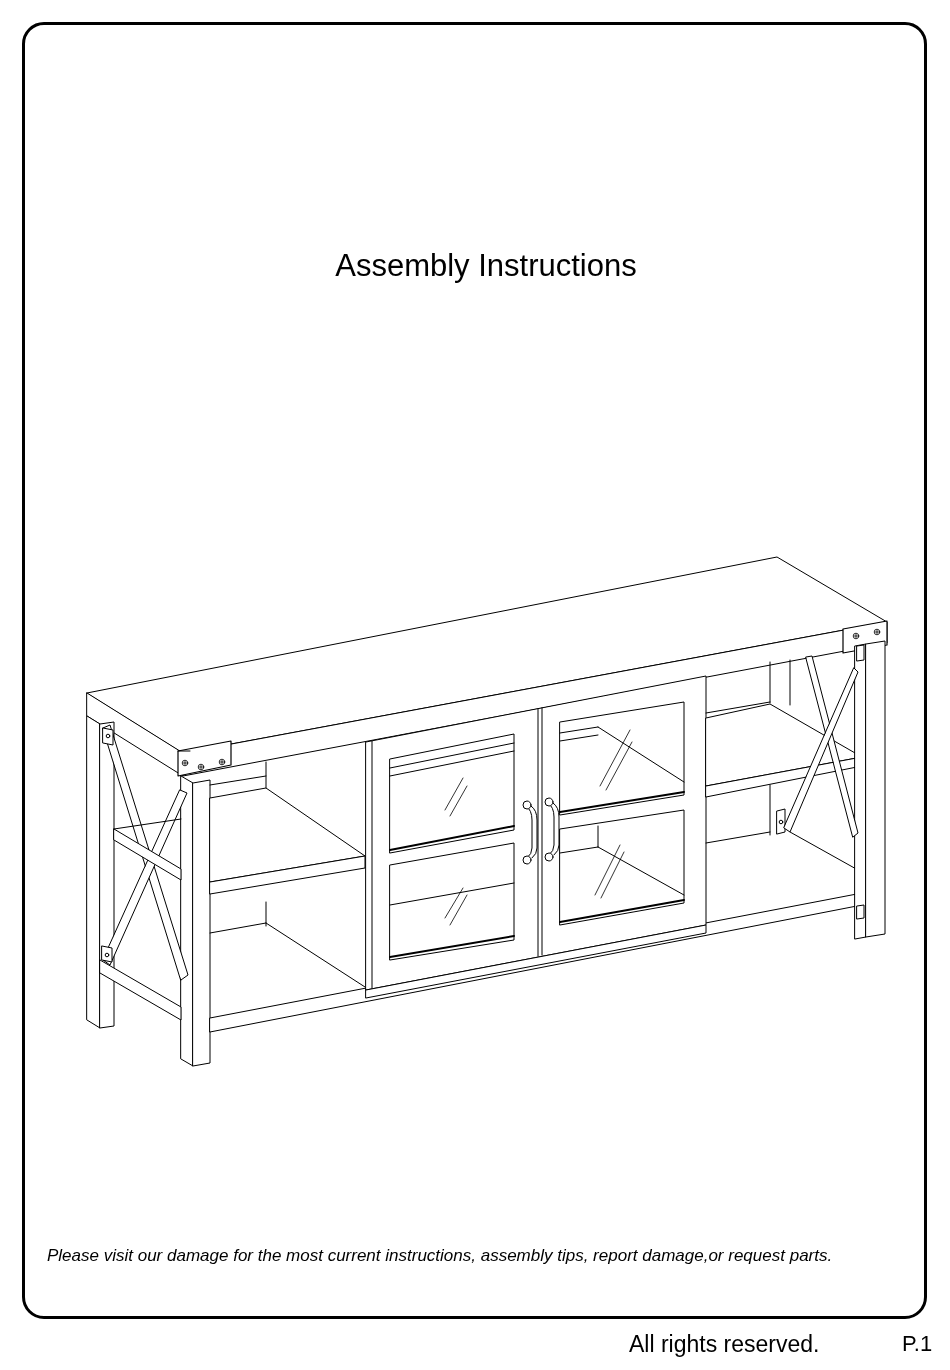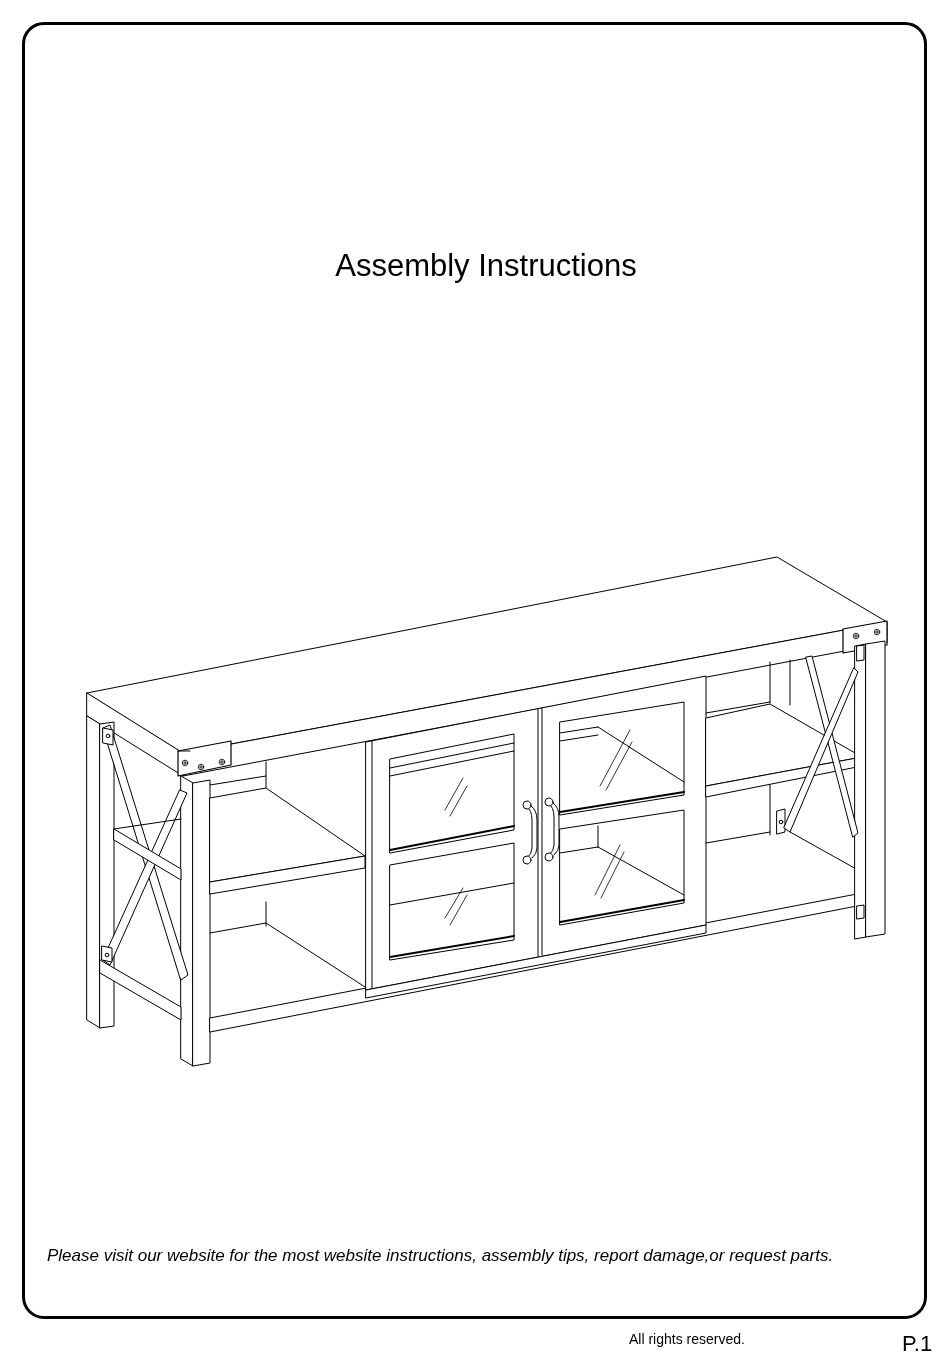--- a/index.html
+++ b/index.html
@@ -48,21 +48,21 @@
       left: 47px;
       top: 1246px;
       font-size: 17px;
       font-style: italic;
       white-space: nowrap;
     }
     .rights {
       position: absolute;
       left: 629px;
       top: 1331px;
-      font-size: 14px;
+      font-size: 23px;
     }
     .page-num {
       position: absolute;
       left: 902px;
       top: 1331px;
       font-size: 22px;
     }
   </style>
 </head>
 <body>
@@ -209,15 +209,15 @@
     <polygon points="866,644 885,641 885,934 866,937" fill="#fff"></polygon>
 
     <polygon points="806,657 812,656 858,833 853,837" fill="#fff"></polygon>
     <polygon points="854,668 858,672 790,832 784,828" fill="#fff"></polygon>
 
     <polygon points="857,646 864,645 864,660 857,661" fill="#fff"></polygon>
     <polygon points="857,906 864,905 864,918 857,919" fill="#fff"></polygon>
   </g>
 </svg>
 
-<div class="notice">Please visit our website for the most website instructions, assembly tips, report damage,or request parts.</div>
+<div class="notice">Please visit our damage for the most current instructions, assembly tips, report damage,or request parts.</div>
 <div class="rights">All rights reserved.</div>
 <div class="page-num">P.1</div>
 
 </body></html>

